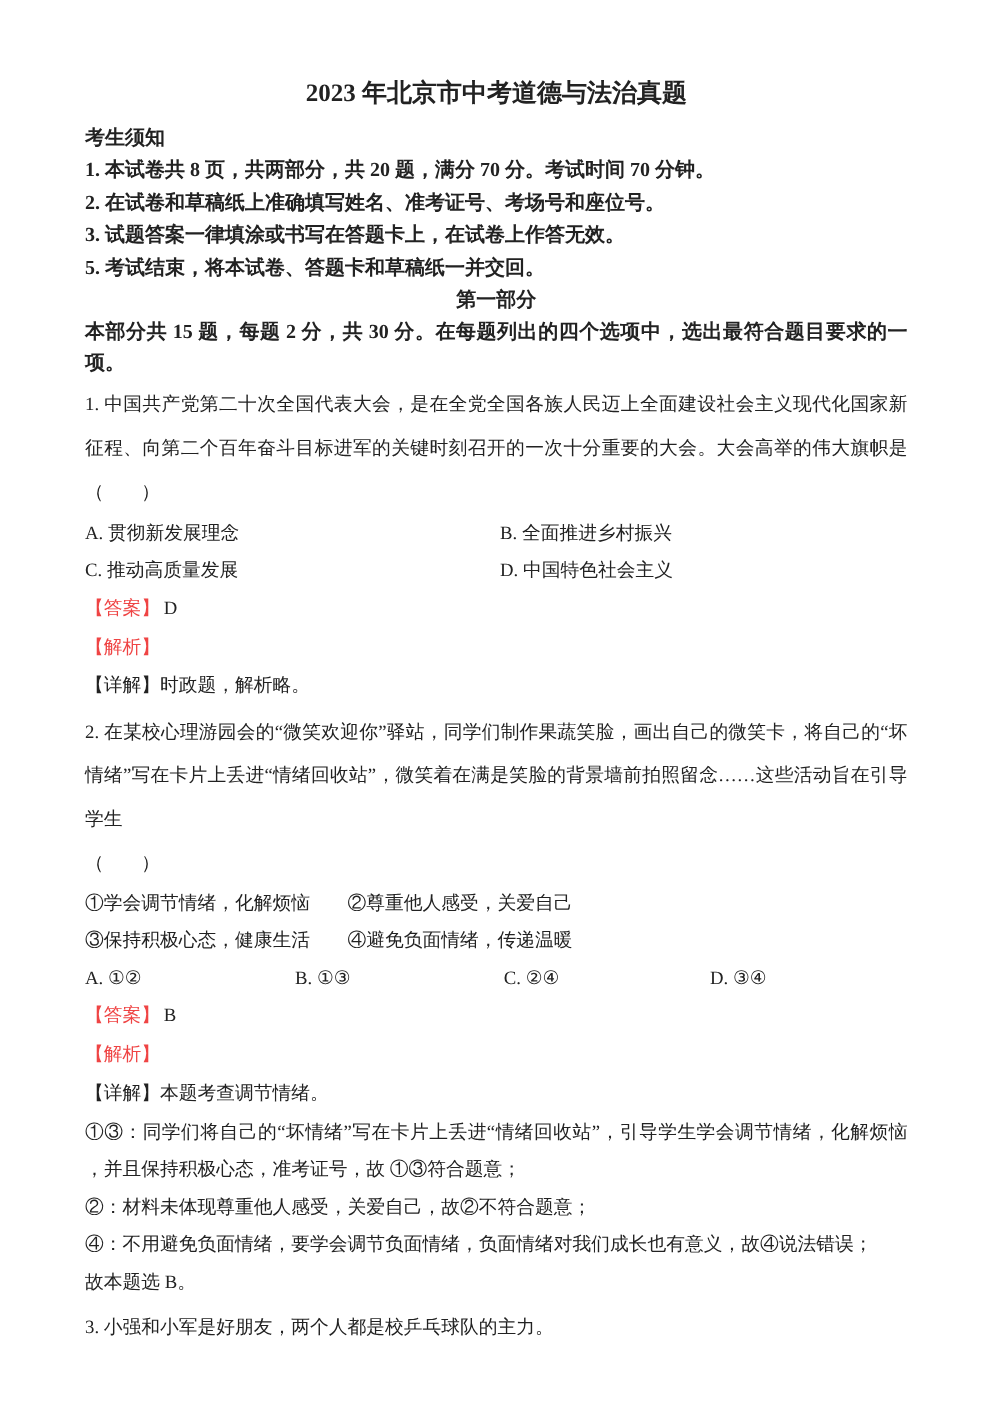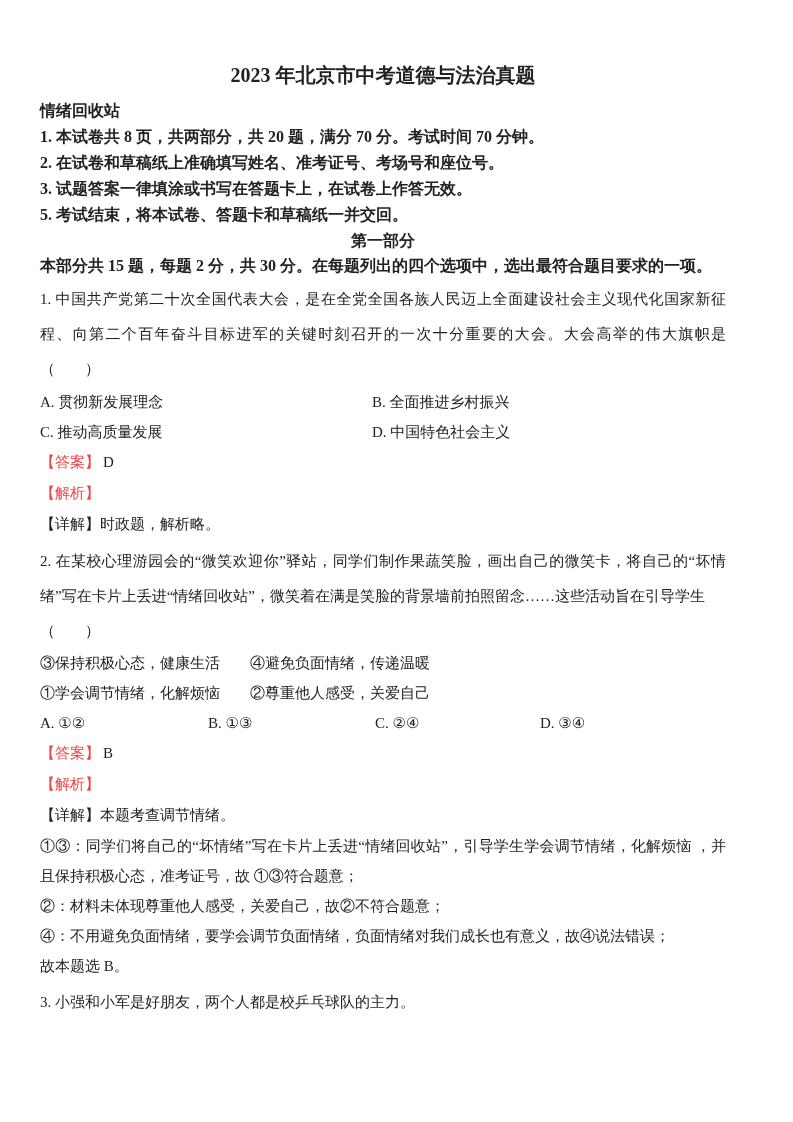--- a/index.html
+++ b/index.html
@@ -3,21 +3,21 @@
 <meta charset="utf-8">
 <style>
   html, body { margin: 0; padding: 0; }
   body {
     width: 793px; height: 1122px;
     background: #ffffff;
     color: #222222;
     font-family: "Liberation Serif", "DejaVu Serif", serif;
     overflow: hidden;
   }
-  .page { padding: 62px 67px 0 40px; box-sizing: border-box; width: 793px; }
+  .page { padding: 62px 67px 0 68px; box-sizing: border-box; width: 793px; }
 
   .title {
     font-size: 20px; font-weight: bold; text-align: center;
     margin: 0 0 10px 0; line-height: 26px;
   }
 
   .notice-heading { font-size: 16px; font-weight: bold; line-height: 26px; margin: 0; }
   .notice-item { font-size: 16px; font-weight: bold; line-height: 26px; margin: 0; }
 
   .part-heading {
@@ -54,21 +54,21 @@
   }
 </style>
 </head>
 <body>
 
 <div class="page">
 
   <h1 class="title">2023 年北京市中考道德与法治真题</h1>
 
   <div>
-    <p class="notice-heading">情绪回收站</p>
+    <p class="notice-heading">考生须知</p>
     <p class="notice-item">1. 本试卷共 8 页，共两部分，共 20 题，满分 70 分。考试时间 70 分钟。</p>
     <p class="notice-item">2. 在试卷和草稿纸上准确填写姓名、准考证号、考场号和座位号。</p>
     <p class="notice-item">3. 试题答案一律填涂或书写在答题卡上，在试卷上作答无效。</p>
     <p class="notice-item">5. 考试结束，将本试卷、答题卡和草稿纸一并交回。</p>
   </div>
 
   <p class="part-heading">第一部分</p>
   <p class="part-desc">本部分共 15 题，每题 2 分，共 30 分。在每题列出的四个选项中，选出最符合题目要求的一项。</p>
 
   <div>
@@ -80,22 +80,22 @@
       <span>D. 中国特色社会主义</span>
     </div>
     <p class="ans-line"><span class="label-blue">【答案】</span><span class="ans-value">D</span></p>
     <p class="ans-line"><span class="label-blue">【解析】</span></p>
     <p class="ans-line">【详解】时政题，解析略。</p>
   </div>
 
   <div>
     <p class="q-text">2. 在某校心理游园会的“微笑欢迎你”驿站，同学们制作果蔬笑脸，画出自己的微笑卡，将自己的“坏情绪”写在卡片上丢进“情绪回收站”，微笑着在满是笑脸的背景墙前拍照留念……这些活动旨在引导学生</p>
     <p class="paren-line">（　　）</p>
+    <p class="stmt">①学会调节情绪，化解烦恼　　②尊重他人感受，关爱自己</p>
     <p class="stmt">③保持积极心态，健康生活　　④避免负面情绪，传递温暖</p>
-    <p class="stmt">①学会调节情绪，化解烦恼　　②尊重他人感受，关爱自己</p>
     <div class="opt-grid-4">
       <span>A. ①②</span>
       <span>B. ①③</span>
       <span>C. ②④</span>
       <span>D. ③④</span>
     </div>
     <p class="ans-line"><span class="label-blue">【答案】</span><span class="ans-value">B</span></p>
     <p class="ans-line"><span class="label-blue">【解析】</span></p>
     <p class="ans-line">【详解】本题考查调节情绪。</p>
     <p class="expl">①③：同学们将自己的“坏情绪”写在卡片上丢进“情绪回收站”，引导学生学会调节情绪，化解烦恼 ，并且保持积极心态，准考证号，故 ①③符合题意；</p>

